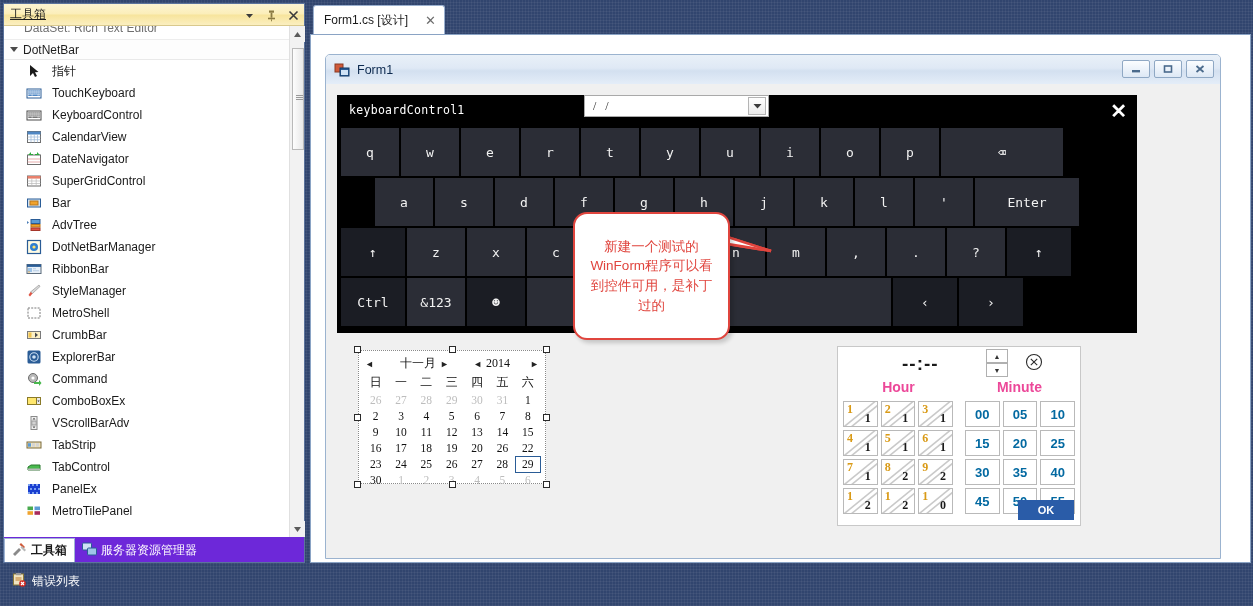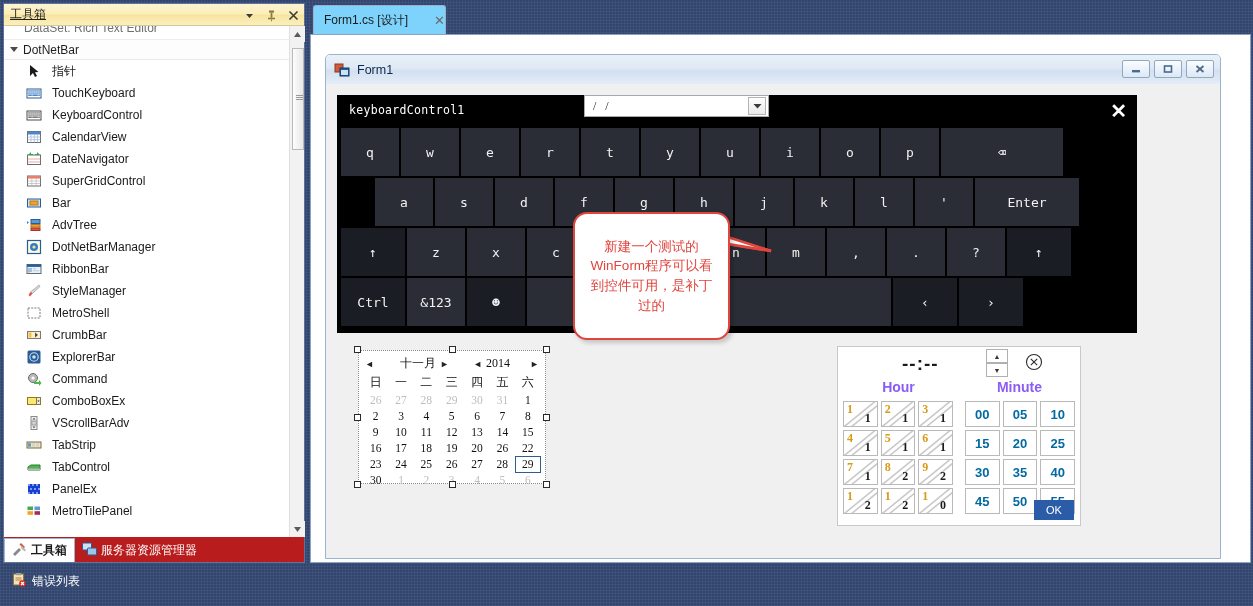--- a/index.html
+++ b/index.html
@@ -21,21 +21,21 @@
     position: absolute; left: 0; top: 0; width: 1253px; height: 606px;
     background-color: #31456e;
     background-image:
       repeating-linear-gradient(0deg, rgba(255,255,255,0.05) 0 1px, transparent 1px 3px),
       repeating-linear-gradient(90deg, rgba(255,255,255,0.05) 0 1px, transparent 1px 3px);
   }
 
   
   .toolbox {
     position: absolute; left: 3px; top: 3px; width: 302px; height: 560px;
-    background: #b91c1c;
+    background: #6d28d9;
     border: 1px solid #5b739c;
   }
   .tb-header {
     position: relative;
     height: 22px;
     background: linear-gradient(to bottom, #fdf4d2 0%, #fbeeb9 48%, #f7e49c 52%, #fbefc0 100%);
     border-bottom: 1px solid #d9c98d;
     display: flex; align-items: center;
   }
   .tb-title {
@@ -117,25 +117,25 @@
     font-weight: bold;
   }
 
   
   .tabstrip {
     position: absolute; left: 308px; top: 0px; right: 0; height: 34px;
   }
   .doc-tab {
     position: absolute; left: 5px; top: 5px;
     height: 29px;
-    background: #7dd3fc;
+    background: #ffffff;
     border: 1px solid #9ab0cf; border-bottom: none;
     border-radius: 3px 3px 0 0;
     display: flex; align-items: center;
-    padding: 0 0 0 10px; gap: 26px;
+    padding: 0 8px 0 10px; gap: 17px;
     font-size: 12px; color: #1a1a1a;
     cursor: pointer;
   }
   .doc-tab .x { color: #6b6b6b; font-size: 13px; cursor: pointer; }
 
   
   .designer {
     position: absolute; left: 310px; top: 34px; right: 2px; bottom: 43px;
     background: #ffffff;
     border: 1px solid #8aa3c4;
@@ -288,21 +288,21 @@
   }
   .tp-spin div {
     flex: 1; border: 1px solid #b0b0b0; background: #fff;
     display: flex; align-items: center; justify-content: center;
     font-size: 7px; color: #333; cursor: pointer;
   }
   .tp-clear {
     position: absolute; left: 186px; top: 5px;
     width: 20px; height: 20px; cursor: pointer;
   }
-  .tp-heads { display: flex; height: 22px; font-size: 14px; font-weight: bold; color: #8b5cf6; }
+  .tp-heads { display: flex; height: 22px; font-size: 14px; font-weight: bold; color: #ec4899; }
   .tp-heads .h { width: 50%; text-align: center; }
   .tp-grids { display: flex; padding: 0 5px; gap: 12px; }
   .tp-grid { display: grid; grid-template-columns: repeat(3, 1fr); gap: 3px; }
   .tp-grid.hour { width: 113px; }
   .tp-grid.min  { width: 113px; }
   .hcell {
     position: relative; height: 26px;
     border: 1px solid #b9b9b9; background: #fff;
     overflow: hidden; cursor: pointer;
   }
@@ -320,23 +320,23 @@
     position: absolute; left: -4px; top: -4px; width: 140%; height: 140%;
     pointer-events: none;
   }
   .mcell {
     height: 26px; border: 1px solid #b9b9b9; background: #fff;
     display: flex; align-items: center; justify-content: center;
     font-size: 13px; font-weight: bold; color: #0369a1; cursor: pointer;
   }
   .tp-ok {
     position: absolute; right: 6px; bottom: 5px;
-    width: 40px; height: 20px;
+    width: 56px; height: 20px;
     background: #2a5ca8; color: #fff;
-    font-size: 11px; font-weight: normal;
+    font-size: 11px; font-weight: bold;
     display: flex; align-items: center; justify-content: center;
     cursor: pointer;
   }
 
   
   .errbar {
     position: absolute; left: 0px; bottom: 0px; width: 1253px; height: 42px;
   }
   .errtab {
     position: absolute; left: 4px; top: 6px;

